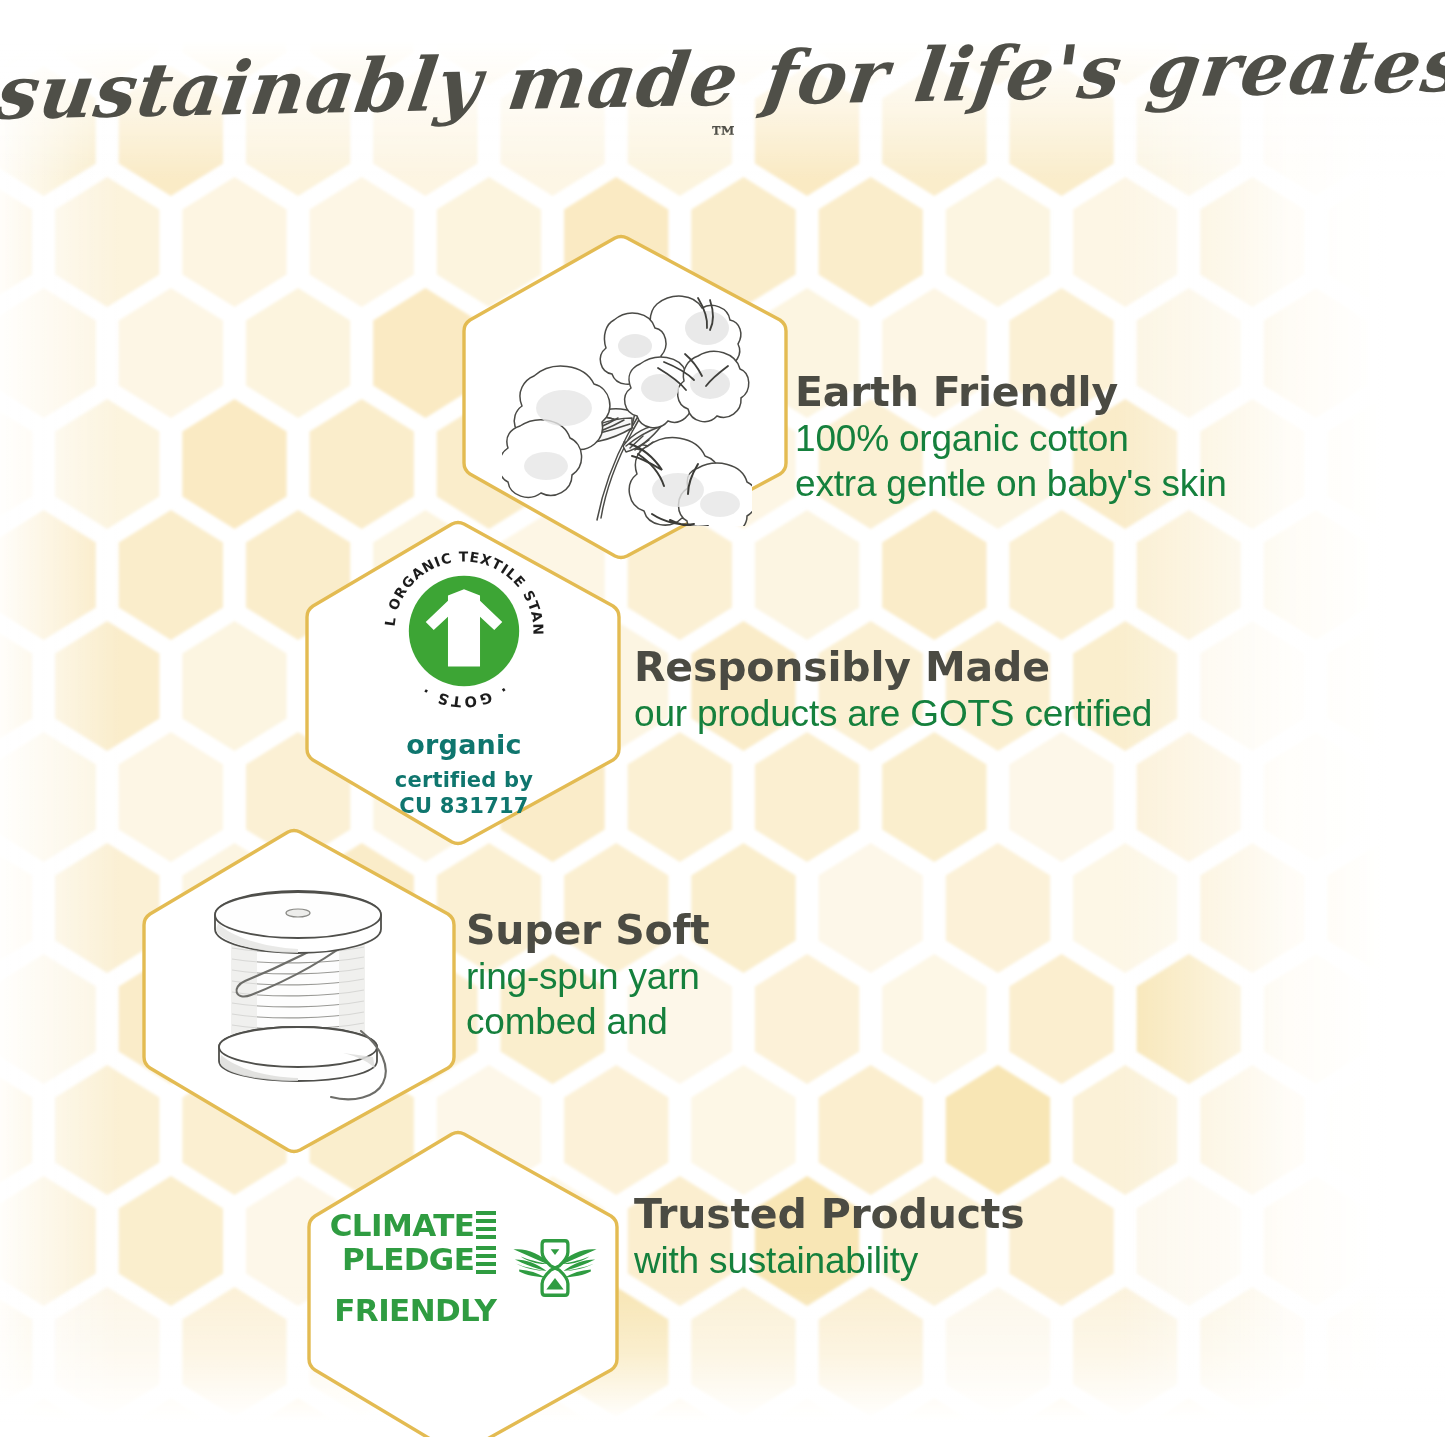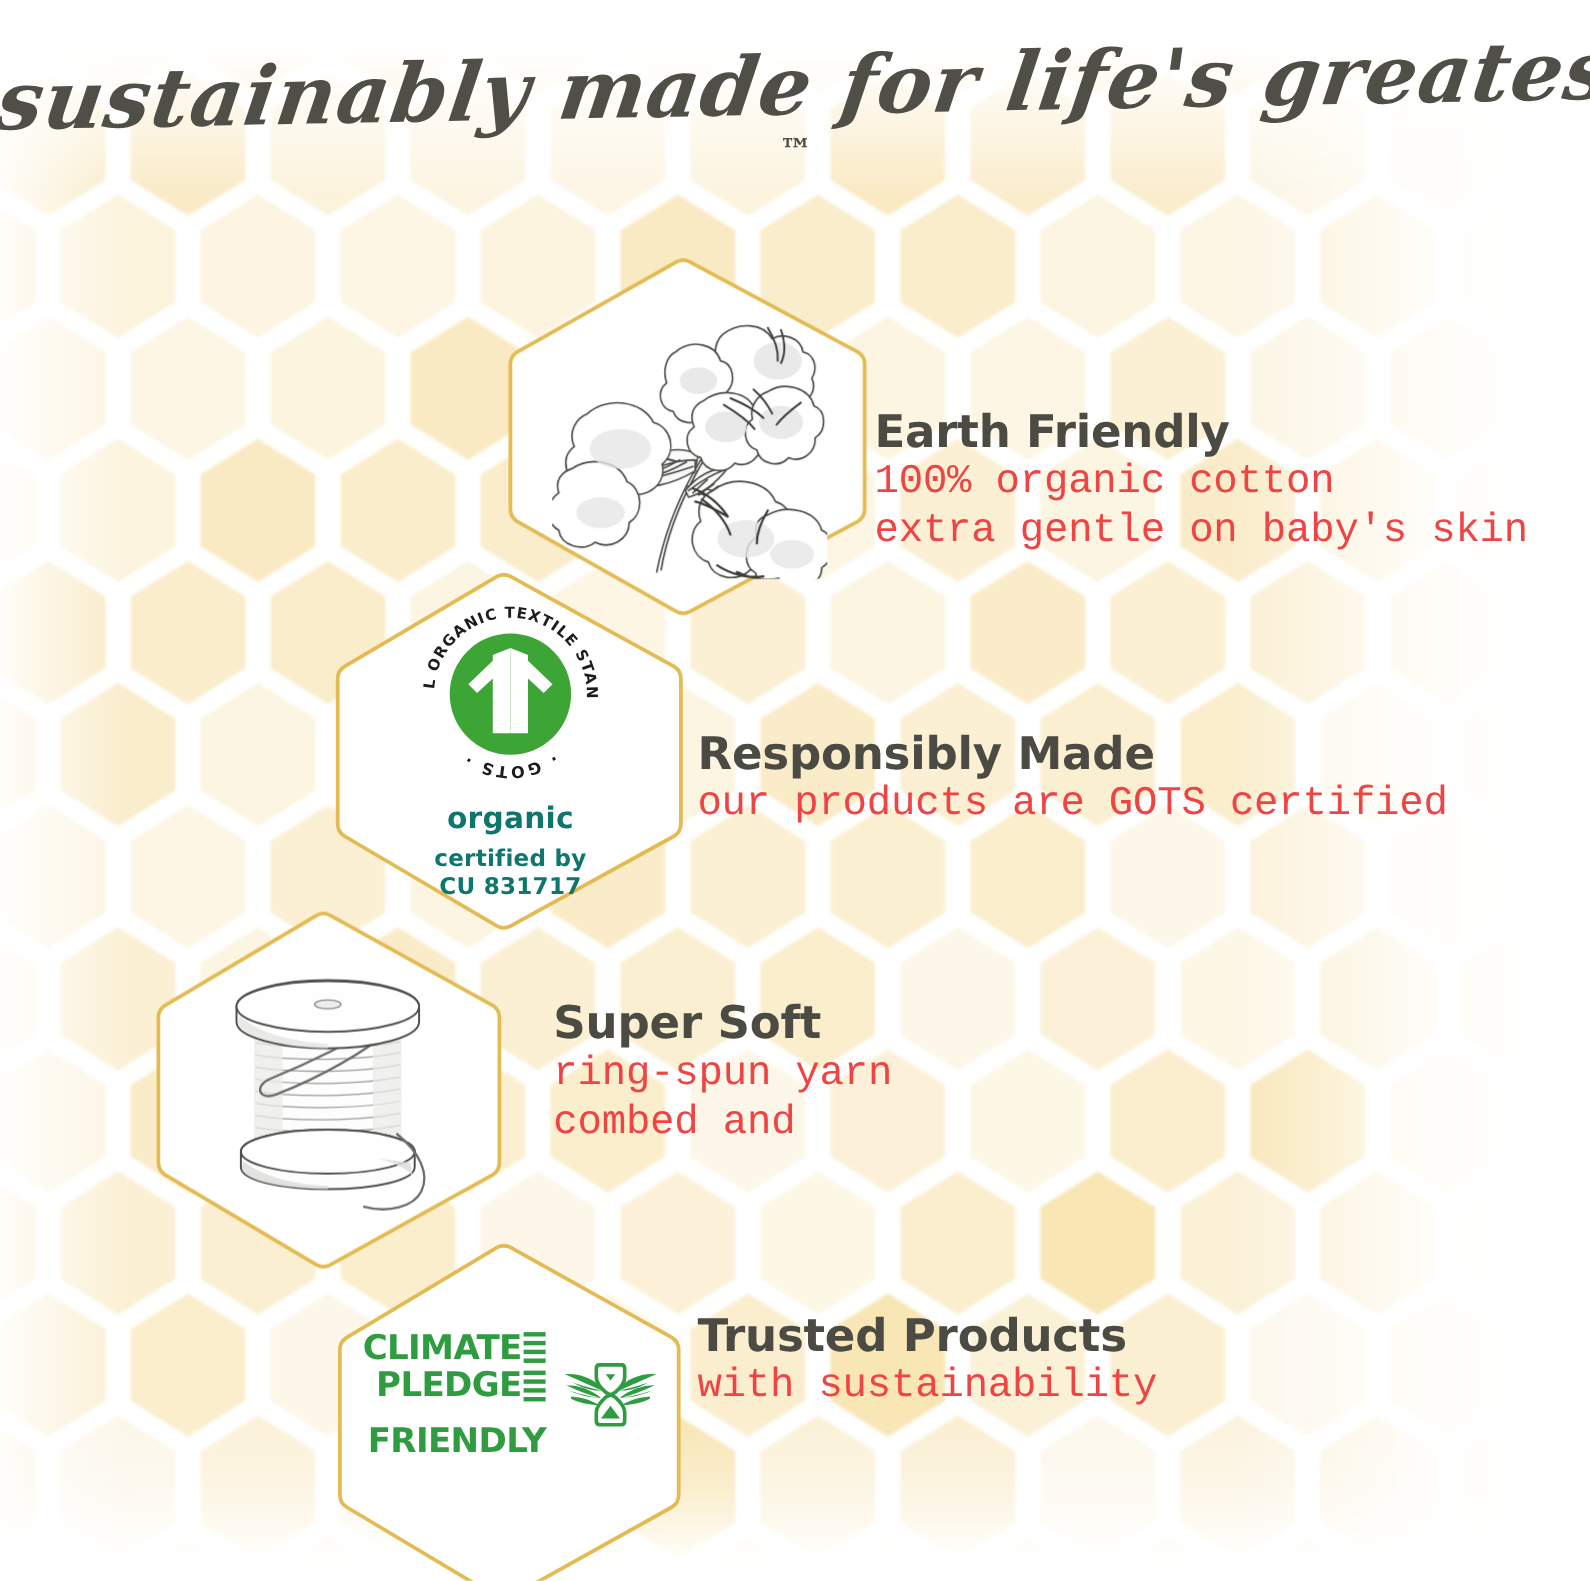--- a/index.html
+++ b/index.html
@@ -115,24 +115,24 @@
   .feature-title {
     font-family: "DejaVu Sans", sans-serif;
     font-weight: 700;
     font-size: 41px;
     color: #4b4b43;
     line-height: 1.12;
     letter-spacing: -0.2px;
     white-space: nowrap;
   }
   .feature-sub {
-    font-family: Liberation Mono, monospace;
+    font-family: Liberation Sans, sans-serif;
     font-weight: 400;
     font-size: 37px;
-    color: #ef4444;
+    color: #15803d;
     line-height: 1.22;
     letter-spacing: -0.2px;
     white-space: nowrap;
   }
 
   
   .gots-wrap {
     display: flex;
     flex-direction: column;
     align-items: center;
@@ -537,21 +537,21 @@
         </svg>
         <div class="gots-organic">organic</div>
         <div class="gots-certline">
           <div>certified by</div>
           <div>CU 831717</div>
         </div>
       </div>
     </div>
   </div>
 
-  <div class="feature-text" style="left:634px; top:645px;margin-top:18px;">
+  <div class="feature-text" style="left:634px; top:645px;">
     <div class="feature-title">Responsibly Made</div>
     <div class="feature-sub">our products are GOTS certified</div>
   </div>
 
   <div class="hexcard" style="left:140px; top:826px; width:320px; height:330px;">
     <svg class="hexframe" viewBox="0 0 320 330" xmlns="http://www.w3.org/2000/svg">
       <path d="M160 6 L308 88 Q314 92 314 99 L314 231 Q314 238 308 242 L160 324 Q154 327 148 324 L10 242 Q4 238 4 231 L4 99 Q4 92 10 88 L148 6 Q154 3 160 6 Z" fill="#ffffff" stroke="#e3bb52" stroke-width="3.4" stroke-linejoin="round"></path>
     </svg>
     <div class="hexinner">
       <svg width="215" height="240" viewBox="0 0 215 240" xmlns="http://www.w3.org/2000/svg">
@@ -596,21 +596,21 @@
         <g stroke="none" fill="#dededc" opacity="0.85">
           <path d="M28 184 C44 198 74 206 105 207 L105 210 C62 210 28 202 27 191 Z"></path>
           <path d="M150 182 C166 186 178 192 182 198 L180 186 Z"></path>
         </g>
 
         <path d="M168 160 C188 176 198 196 190 212 C183 226 160 232 138 226" fill="none" stroke="#6d6d69" stroke-width="2.1" stroke-linecap="round"></path>
       </svg>
     </div>
   </div>
 
-  <div class="feature-text" style="left:466px; top:908px;margin-left:37px;">
+  <div class="feature-text" style="left:466px; top:908px;">
     <div class="feature-title">Super Soft</div>
     <div class="feature-sub">ring-spun yarn</div>
     <div class="feature-sub">combed and</div>
   </div>
 
   <div class="hexcard" style="left:305px; top:1128px; width:318px; height:330px;">
     <svg class="hexframe" viewBox="0 0 318 330" xmlns="http://www.w3.org/2000/svg">
       <path d="M159 6 L306 88 Q312 92 312 99 L312 231 Q312 238 306 242 L159 324 Q153 327 147 324 L10 242 Q4 238 4 231 L4 99 Q4 92 10 88 L147 6 Q153 3 159 6 Z" fill="#ffffff" stroke="#e3bb52" stroke-width="3.4" stroke-linejoin="round"></path>
     </svg>
     <div class="hexinner" style="align-items:flex-start; padding-top:82px;">

